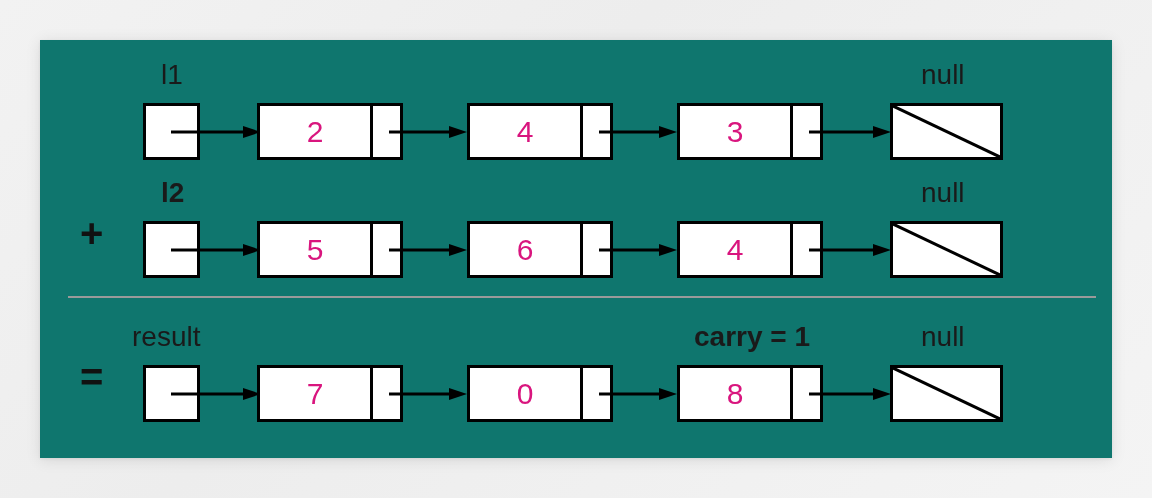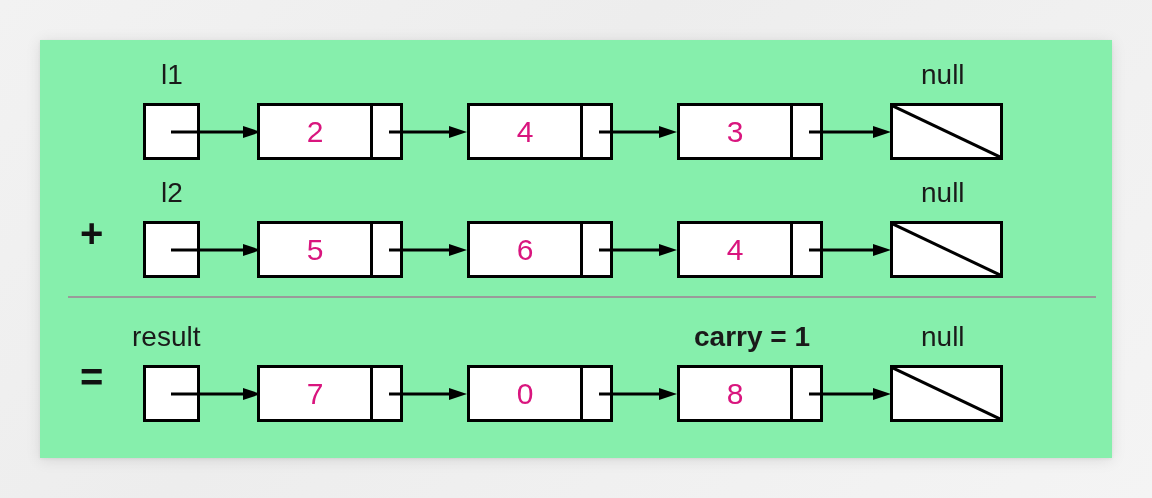--- a/index.html
+++ b/index.html
@@ -9,21 +9,21 @@
     overflow: hidden;
     font-family: "Liberation Sans", sans-serif;
   }
   body {
     background: linear-gradient(135deg, #f2f2f2 0%, #ededed 40%, #f4f4f4 100%);
   }
   #card {
     position: absolute;
     left: 40px; top: 40px;
     width: 1072px; height: 418px;
-    background: #86efac;
+    background: #0f766e;
     box-shadow: 0 2px 14px rgba(0,0,0,0.10), 0 1px 3px rgba(0,0,0,0.06);
   }
   .row {
     position: absolute;
     left: 0; width: 1072px;
   }
   .op {
     position: absolute;
     font-size: 40px;
     font-weight: bold;
@@ -145,21 +145,21 @@
       <svg width="107" height="51" viewBox="0 0 107 51">
           <line x1="0" y1="0" x2="107" y2="51" stroke="#000" stroke-width="3"></line>
         </svg>
     </div>
   </div>
 
   <div class="row" style="top:118px;">
 
     <span class="op" style="left:40px; top:55px;">+</span>
 
-    <span class="label" style="left:121px; top:21px;">l2</span>
+    <span class="label" style="left:121px; top:21px;font-weight:bold;">l2</span>
     <span class="label" style="left:881px; top:21px;">null</span>
 
     <div class="head-box" style="left:103px; top:63px;"></div>
 
     <div class="arrow" style="left:131px; top:85px; width:90px;">
       <svg width="90" height="14" viewBox="0 0 90 14">
           <line x1="0" y1="7" x2="74" y2="7" stroke="#000" stroke-width="3"></line>
           <polygon points="72,1 90,7 72,13" fill="#000"></polygon>
         </svg>
     </div>

